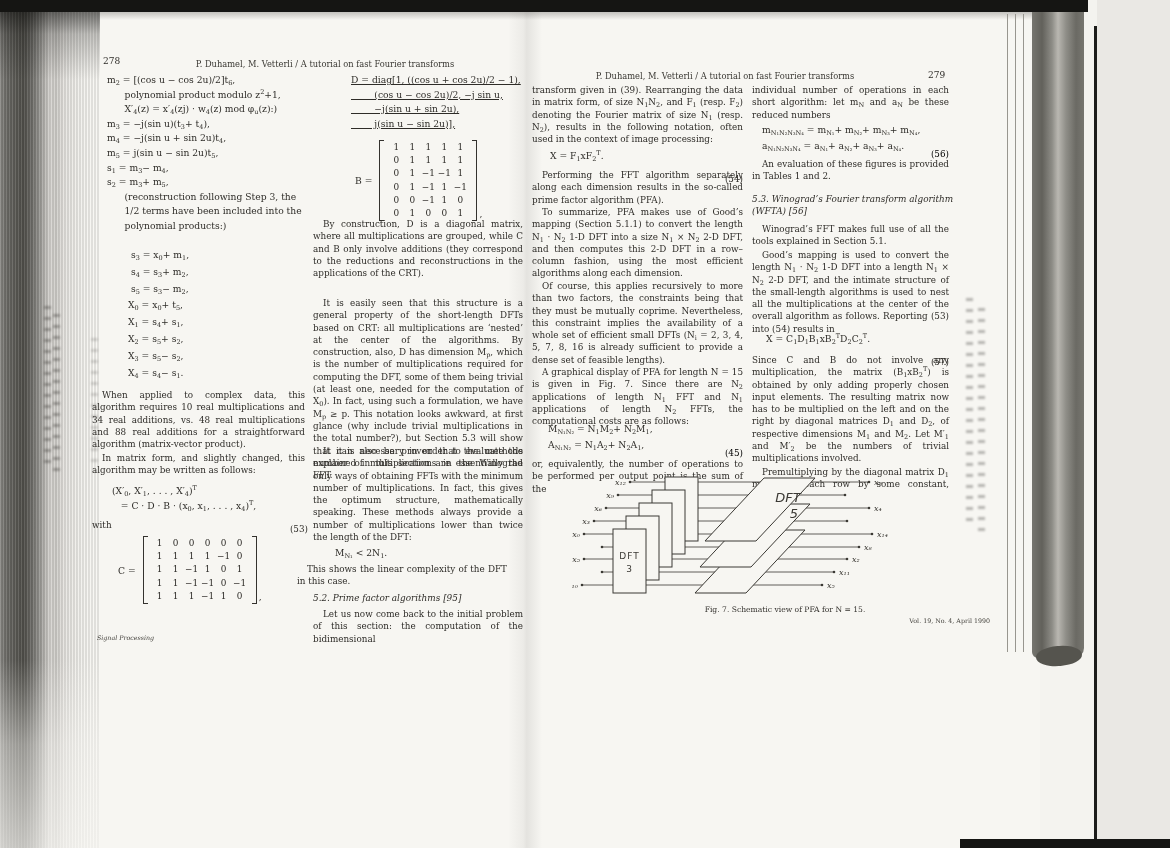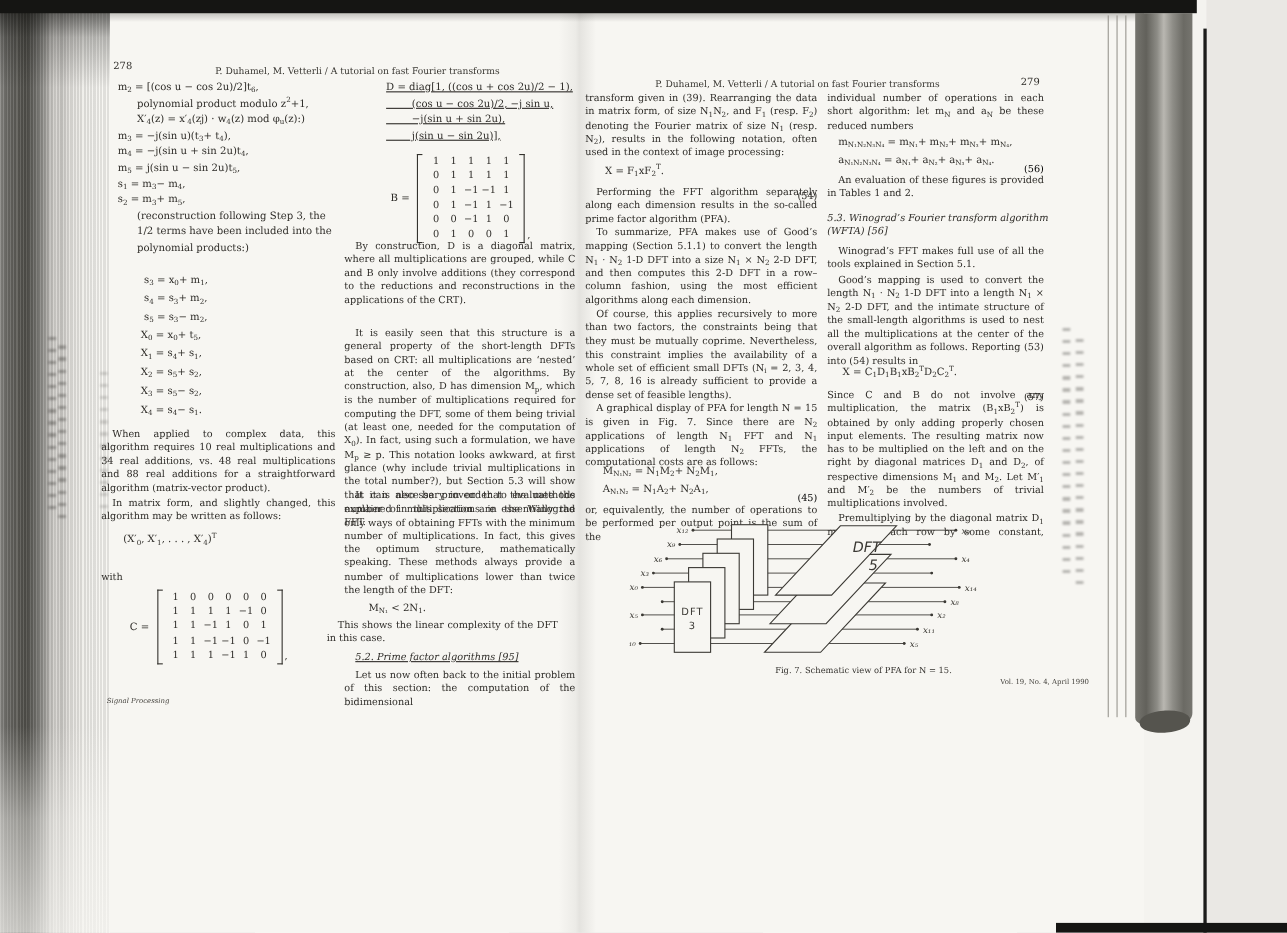--- a/index.html
+++ b/index.html
@@ -124,20 +124,22 @@
     <div class="eq-line">X<sub>2</sub> = s<sub>5</sub>+ s<sub>2</sub>,</div>
     <div class="eq-line">X<sub>3</sub> = s<sub>5</sub>− s<sub>2</sub>,</div>
     <div class="eq-line">X<sub>4</sub> = s<sub>4</sub>− s<sub>1</sub>.</div>
   </div>
 
 <div class="abs para ind" style="left:92px;top:389px;width:213px;">When applied to complex data, this algorithm requires 10 real multiplications and 34 real additions, vs. 48 real multiplications and 88 real additions for a straightforward algorithm (matrix-vector product).</div>
 <div class="abs para ind" style="left:92px;top:452px;width:213px;">In matrix form, and slightly changed, this algorithm may be written as follows:</div>
 
 <div class="abs" style="left:112px;top:483px;width:196px;">
   <div class="eqrow"><span>(X′<sub>0</sub>, X′<sub>1</sub>, . . . , X′<sub>4</sub>)<sup>T</sup></span></div>
+  <div class="eqrow"><span>   = C · D · B · (x<sub>0</sub>, x<sub>1</sub>, . . . , x<sub>4</sub>)<sup>T</sup>,</span>
+    <span class="eqnum">(53)</span></div>
 </div>
 <div class="abs plainword" style="left:92px;top:520px;">with</div>
 <div class="abs matrix" style="left:118px;top:535px;">
     <span class="mx-lhs">C =</span>
     <span class="mx-brk-l"></span>
     <span class="mx-grid" style="grid-template-columns: repeat(6, 16px);">
       <span class="mx-cell">1</span>
       <span class="mx-cell">0</span>
       <span class="mx-cell">0</span>
       <span class="mx-cell">0</span>
@@ -215,22 +217,22 @@
       <span class="mx-cell">1</span>
     </span>
     <span class="mx-brk-r"></span>
     <span class="mx-tail">,</span>
   </div>
 <div class="abs para ind" style="left:313px;top:218px;width:210px;">By construction, D is a diagonal matrix, where all multiplications are grouped, while C and B only involve additions (they correspond to the reductions and reconstructions in the applications of the CRT).</div>
 <div class="abs para ind" style="left:313px;top:297px;width:210px;">It is easily seen that this structure is a general property of the short-length DFTs based on CRT: all multiplications are ‘nested’ at the center of the algorithms. By construction, also, D has dimension M<sub>p</sub>, which is the number of multiplications required for computing the DFT, some of them being trivial (at least one, needed for the computation of X<sub>0</sub>). In fact, using such a formulation, we have M<sub>p</sub> ≥ p. This notation looks awkward, at first glance (why include trivial multiplications in the total number?), but Section 5.3 will show that it is necessary in order to evaluate the number of multiplications in the Winograd FFT.</div>
 <div class="abs para ind" style="left:313px;top:445px;width:210px;">It can also be proven that the methods explained in this section are essentially the only ways of obtaining FFTs with the minimum number of multiplications. In fact, this gives the optimum structure, mathematically speaking. These methods always provide a number of multiplications lower than twice the length of the DFT:</div>
 <div class="abs eqrow" style="left:335px;top:545px;">M<sub>N₁</sub> &lt; 2N<sub>1</sub>.</div>
 <div class="abs para ind" style="left:297px;top:563px;width:210px;">This shows the linear complexity of the DFT in this case.</div>
-<div class="abs heading" style="left:323px;top:592px;text-decoration:underline;">5.2. Prime factor algorithms [95]</div>
-<div class="abs para ind" style="left:313px;top:608px;width:210px;">Let us now often back to the initial problem of this section: the computation of the bidimensional</div>
+<div class="abs heading" style="left:313px;top:592px;">5.2. Prime factor algorithms [95]</div>
+<div class="abs para ind" style="left:313px;top:608px;width:210px;">Let us now come back to the initial problem of this section: the computation of the bidimensional</div>
 
 <div class="abs runhead" style="left:585px;top:71px;width:280px;">P. Duhamel, M. Vetterli / A tutorial on fast Fourier transforms</div>
 <div class="abs pagenum" style="left:928px;top:70px;">279</div>
 
 <div class="abs para" style="left:532px;top:84px;width:211px;">transform given in (39). Rearranging the data in matrix form, of size N<sub>1</sub>N<sub>2</sub>, and F<sub>1</sub> (resp. F<sub>2</sub>) denoting the Fourier matrix of size N<sub>1</sub> (resp. N<sub>2</sub>), results in the following notation, often used in the context of image processing:</div>
 <div class="abs" style="left:550px;top:148px;width:193px;">
   <div class="eqrow"><span>X = F<sub>1</sub>xF<sub>2</sub><sup>T</sup>.</span>
     <span class="eqnum">(54)</span></div>
 </div>
 <div class="abs para ind" style="left:532px;top:169px;width:211px;">Performing the FFT algorithm separately along each dimension results in the so-called prime factor algorithm (PFA).</div>

